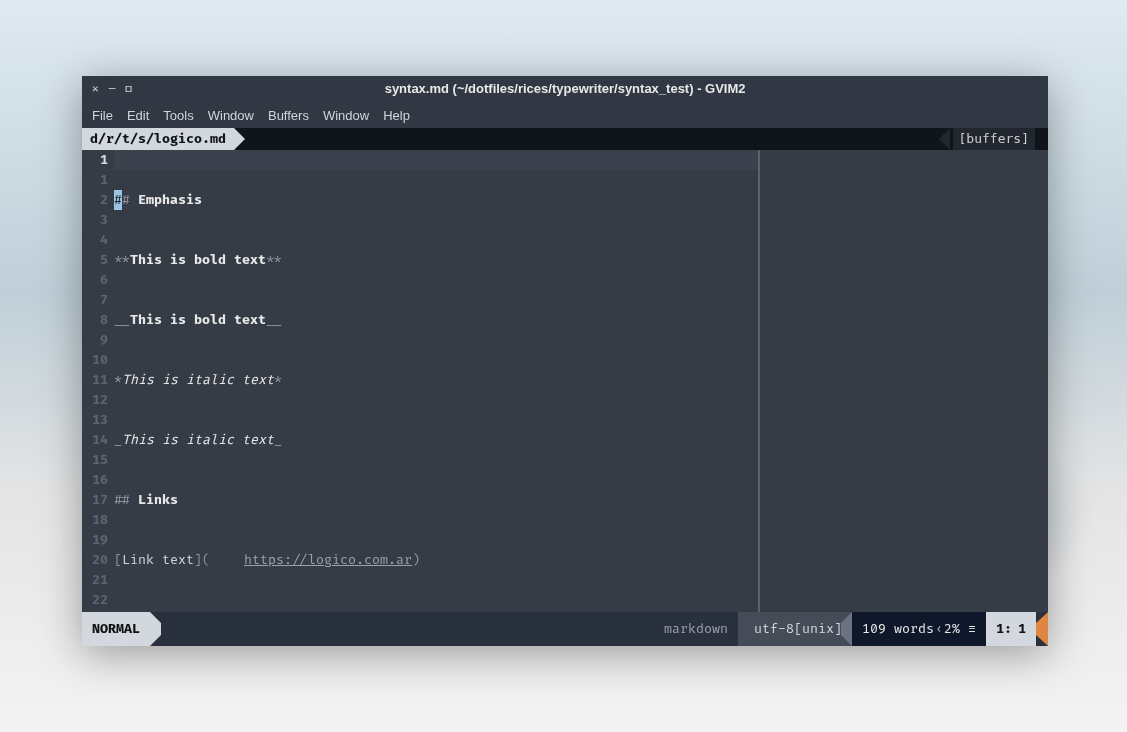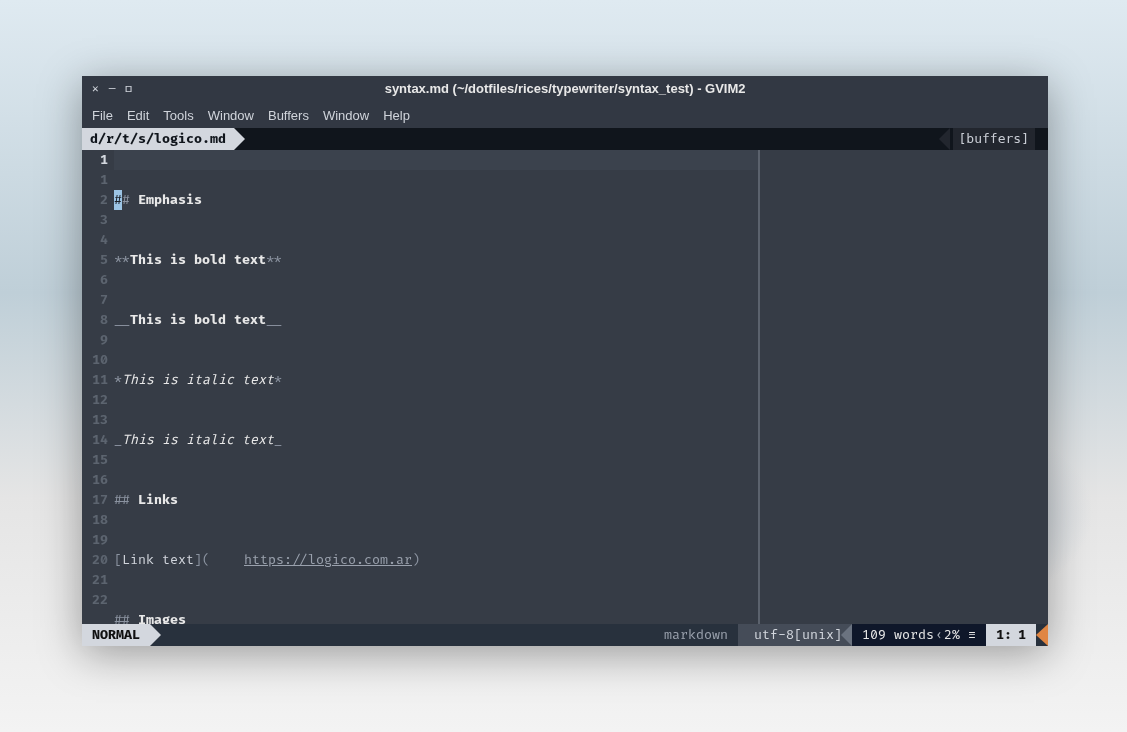--- a/index.html
+++ b/index.html
@@ -114,21 +114,21 @@
   .linkpunc { color:#8b93a0; }
   .linktext { color:#d0d4db; }
   .url { color:#9aa1ad; text-decoration:underline;margin-left:34px; }
   .right-col{
     width:290px;
     background:#363c46;
     border-left:2px solid #5b626d;
   }
 
   .statusbar{
-    height:22px;
+    height:34px;
     background:#28313d;
     display:flex; align-items:stretch;
     font-size:13px;
     line-height:22px;
     color:#c9cdd4;
     position:relative;
   }
   .seg {
     display:flex; align-items:center; padding:0 10px; position:relative;
     white-space:nowrap;

